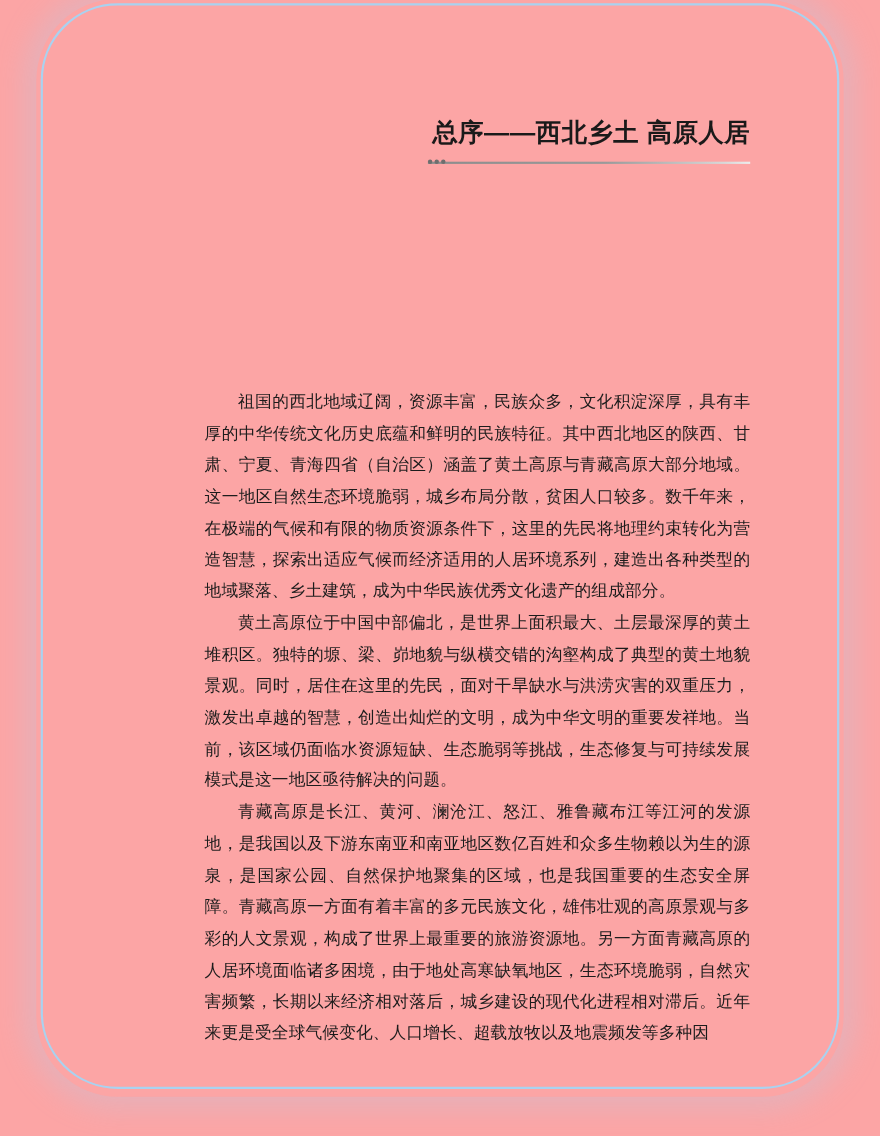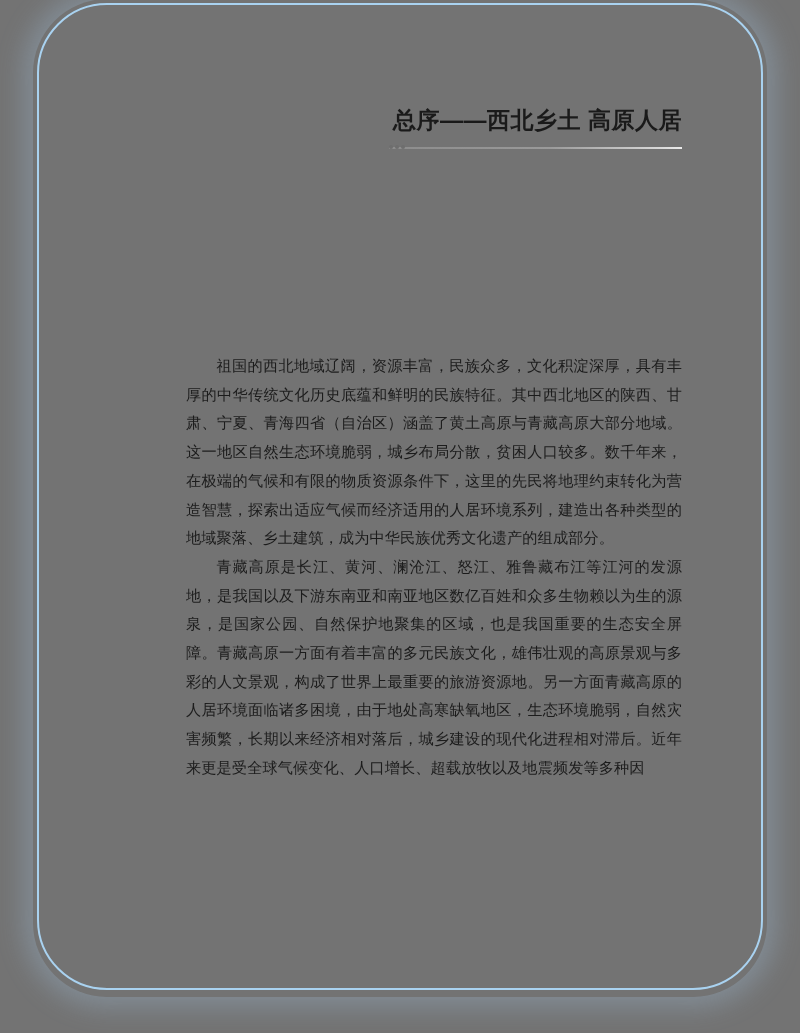--- a/index.html
+++ b/index.html
@@ -5,21 +5,21 @@
   html, body {
     margin: 0;
     padding: 0;
     background: #ffffff;
   }
 
   #page {
     position: relative;
     width: 800px;
     height: 1033px;
-    background: #737373;
+    background: #fca5a5;
     overflow: hidden;
     font-family: "Liberation Serif", "DejaVu Serif", serif;
   }
 
   
   .frame-glow {
     position: absolute;
     left: 33px;
     top: -1px;
     width: 734px;
@@ -139,17 +139,18 @@
         <div class="title-dots">
           <span></span>
           <span></span>
           <span></span>
         </div>
       </div>
     </div>
 
     <div class="body-text">
       <p>祖国的西北地域辽阔，资源丰富，民族众多，文化积淀深厚，具有丰厚的中华传统文化历史底蕴和鲜明的民族特征。其中西北地区的陕西、甘肃、宁夏、青海四省（自治区）涵盖了黄土高原与青藏高原大部分地域。这一地区自然生态环境脆弱，城乡布局分散，贫困人口较多。数千年来，在极端的气候和有限的物质资源条件下，这里的先民将地理约束转化为营造智慧，探索出适应气候而经济适用的人居环境系列，建造出各种类型的地域聚落、乡土建筑，成为中华民族优秀文化遗产的组成部分。</p>
+      <p>黄土高原位于中国中部偏北，是世界上面积最大、土层最深厚的黄土堆积区。独特的塬、梁、峁地貌与纵横交错的沟壑构成了典型的黄土地貌景观。同时，居住在这里的先民，面对干旱缺水与洪涝灾害的双重压力，激发出卓越的智慧，创造出灿烂的文明，成为中华文明的重要发祥地。当前，该区域仍面临水资源短缺、生态脆弱等挑战，生态修复与可持续发展模式是这一地区亟待解决的问题。</p>
       <p>青藏高原是长江、黄河、澜沧江、怒江、雅鲁藏布江等江河的发源地，是我国以及下游东南亚和南亚地区数亿百姓和众多生物赖以为生的源泉，是国家公园、自然保护地聚集的区域，也是我国重要的生态安全屏障。青藏高原一方面有着丰富的多元民族文化，雄伟壮观的高原景观与多彩的人文景观，构成了世界上最重要的旅游资源地。另一方面青藏高原的人居环境面临诸多困境，由于地处高寒缺氧地区，生态环境脆弱，自然灾害频繁，长期以来经济相对落后，城乡建设的现代化进程相对滞后。近年来更是受全球气候变化、人口增长、超载放牧以及地震频发等多种因</p>
     </div>
 
   </div>
 </div>
 
 </body></html>

